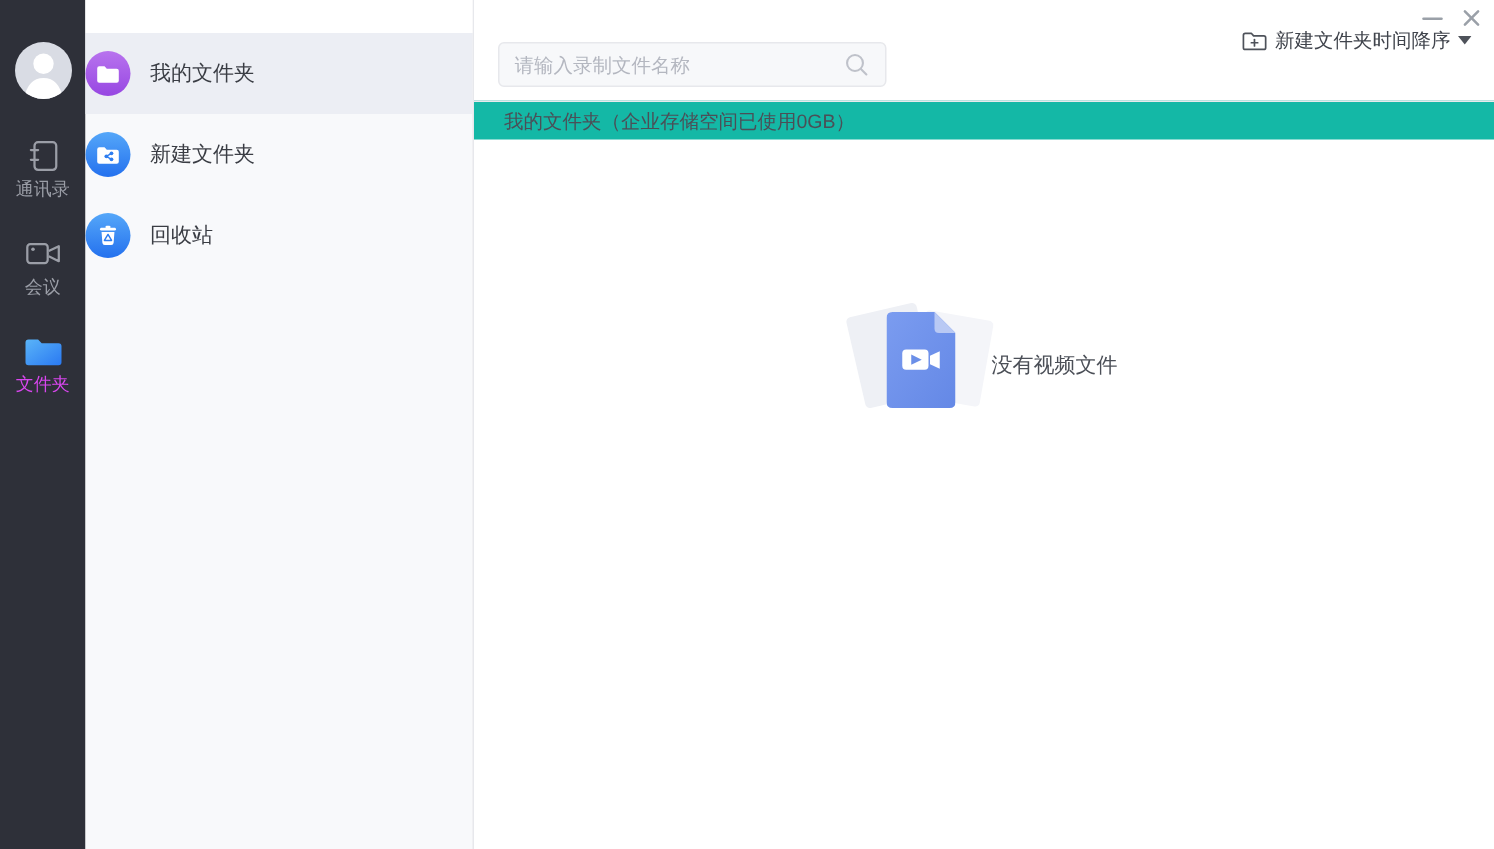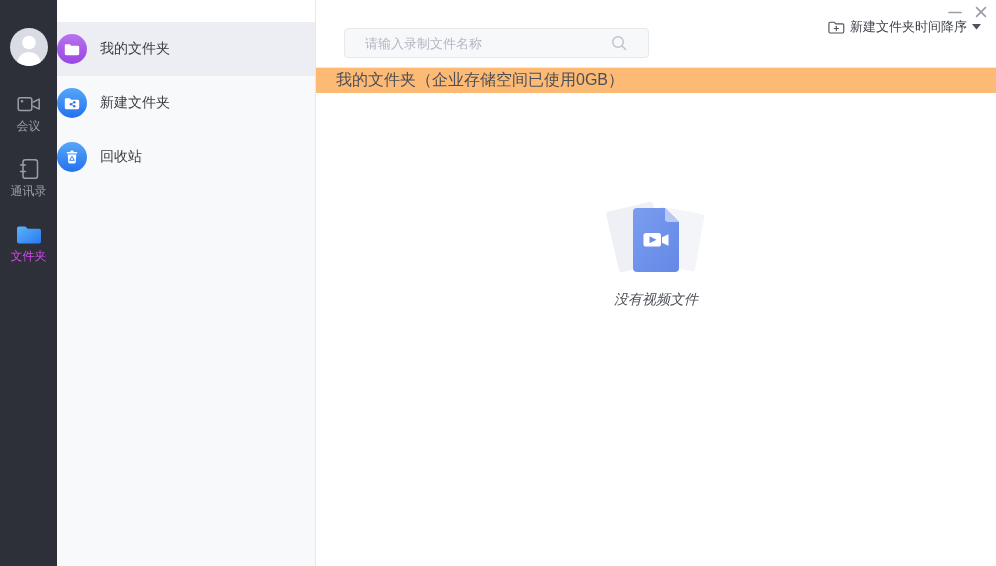--- a/index.html
+++ b/index.html
@@ -22,32 +22,32 @@
   .folder-item { height:54px; display:flex; align-items:center; cursor:pointer; }
   .folder-item.selected { background:#eceef4; }
   .fbadge { width:30px; height:30px; border-radius:50%; display:flex; align-items:center; justify-content:center; flex:0 0 30px; }
   .fbadge.purple { background:linear-gradient(180deg,#b873ee 0%,#9747e2 100%); }
   .fbadge.blue   { background:linear-gradient(180deg,#55a7f9 0%,#2471ee 100%); }
   .folder-item .flabel { margin-left:13px; font-size:14px; color:#3a3d44; }
 
   
   .main { flex:1; position:relative; background:#fff; display:flex; flex-direction:column; }
   .topbar { height:67px; position:relative; flex:0 0 67px; }
-  .search { position:absolute; left:28px; top:28px; width:305px; height:30px; background:#f7f8fa; border:1px solid #e7e8ec; border-radius:4px; display:flex; align-items:center; padding:0 20px; }
+  .search { position:absolute; left:16px; top:28px; width:259px; height:30px; background:#f7f8fa; border:1px solid #e7e8ec; border-radius:4px; display:flex; align-items:center; padding:0 10px; }
   .search input { flex:1; border:none; outline:none; background:transparent; font-size:13px; color:#3a3d44; font-family:inherit; }
   .search input::placeholder { color:#b4b7c0; }
   .top-actions { position:absolute; right:15px; top:12px; height:30px; display:flex; align-items:center; gap:0; }
   .tbtn { display:flex; align-items:center; gap:5px; background:none; border:none; font-size:13px; color:#40444c; cursor:pointer; font-family:inherit; }
   .window-controls { position:absolute; top:3px; right:6px; display:flex; gap:8px; z-index:5; }
   .wc-btn { width:18px; height:18px; display:flex; align-items:center; justify-content:center; cursor:pointer; }
 
-  .info-bar { height:26px; flex:0 0 26px; background:#fdba74; border-top:1px solid #e8e9ec; display:flex; align-items:center; padding:0 20px; font-size:16px; color:#4b4f57; }
+  .info-bar { height:26px; flex:0 0 26px; background:#14b8a6; border-top:1px solid #e8e9ec; display:flex; align-items:center; padding:0 20px; font-size:13px; color:#4b4f57; }
 
   .content { flex:1; display:flex; flex-direction:column; align-items:center; }
-  .empty { margin-top:104px; display:flex; flex-direction:column; align-items:center;font-style:italic; }
+  .empty { margin-top:104px; display:flex; flex-direction:row; align-items:center; }
   .illus { position:relative; width:94px; height:86px; }
   .paper { position:absolute; border-radius:3px; }
   .paper.left  { width:48px; height:62px; left:3px;  top:9px;  background:#eef0f5; transform:rotate(-13deg); }
   .paper.right { width:46px; height:58px; right:3px; top:13px; background:#f4f5f9; transform:rotate(10deg); }
   .frontdoc { position:absolute; left:24px; top:11px; }
   .empty-text { margin-top:8px; font-size:14px; color:#4b4f57; }
 </style>
 </head>
 <body>
 
@@ -58,38 +58,38 @@
       <svg width="38" height="38" viewBox="0 0 38 38">
         <rect width="38" height="38" fill="#d9dce4"></rect>
         <circle cx="19" cy="14.5" r="6.8" fill="#ffffff"></circle>
         <path d="M6 38 Q8.5 24 19 24 Q29.5 24 32 38 Z" fill="#ffffff"></path>
       </svg>
     </div>
     <nav class="rail-nav">
 
       <div class="rail-item">
         <span class="ric">
+          <svg width="22" height="22" viewBox="0 0 22 22" fill="none">
+            <rect x="5" y="1.8" width="14.5" height="18.5" rx="2.4" stroke="#9b9ea7" stroke-width="1.5"></rect>
+            <line x1="2.6" y1="7" x2="7.4" y2="7" stroke="#9b9ea7" stroke-width="1.5" stroke-linecap="round"></line>
+            <line x1="2.6" y1="13.5" x2="7.4" y2="13.5" stroke="#9b9ea7" stroke-width="1.5" stroke-linecap="round"></line>
+          </svg>
+        </span>
+        <span class="rlabel">通讯录</span>
+      </div>
+
+      <div class="rail-item">
+        <span class="ric">
           <svg width="24" height="20" viewBox="0 0 24 20" fill="none">
             <rect x="1.2" y="3.8" width="13.6" height="12.6" rx="2" stroke="#9b9ea7" stroke-width="1.5"></rect>
             <circle cx="5" cy="7.2" r="1.2" fill="#9b9ea7"></circle>
             <path d="M15.5 8.4 L22.2 5.1 V15.1 L15.5 11.8" stroke="#9b9ea7" stroke-width="1.5" stroke-linejoin="round"></path>
           </svg>
         </span>
         <span class="rlabel">会议</span>
-      </div>
-
-      <div class="rail-item">
-        <span class="ric">
-          <svg width="22" height="22" viewBox="0 0 22 22" fill="none">
-            <rect x="5" y="1.8" width="14.5" height="18.5" rx="2.4" stroke="#9b9ea7" stroke-width="1.5"></rect>
-            <line x1="2.6" y1="7" x2="7.4" y2="7" stroke="#9b9ea7" stroke-width="1.5" stroke-linecap="round"></line>
-            <line x1="2.6" y1="13.5" x2="7.4" y2="13.5" stroke="#9b9ea7" stroke-width="1.5" stroke-linecap="round"></line>
-          </svg>
-        </span>
-        <span class="rlabel">通讯录</span>
       </div>
 
       <div class="rail-item active">
         <span class="ric">
           <svg width="26" height="21" viewBox="0 0 26 21">
             <defs>
               <linearGradient id="fg" x1="0" y1="0" x2="1" y2="1">
                 <stop offset="0" stop-color="#5ab4f8"></stop>
                   <stop offset="1" stop-color="#2a79f2"></stop>
               </linearGradient>

